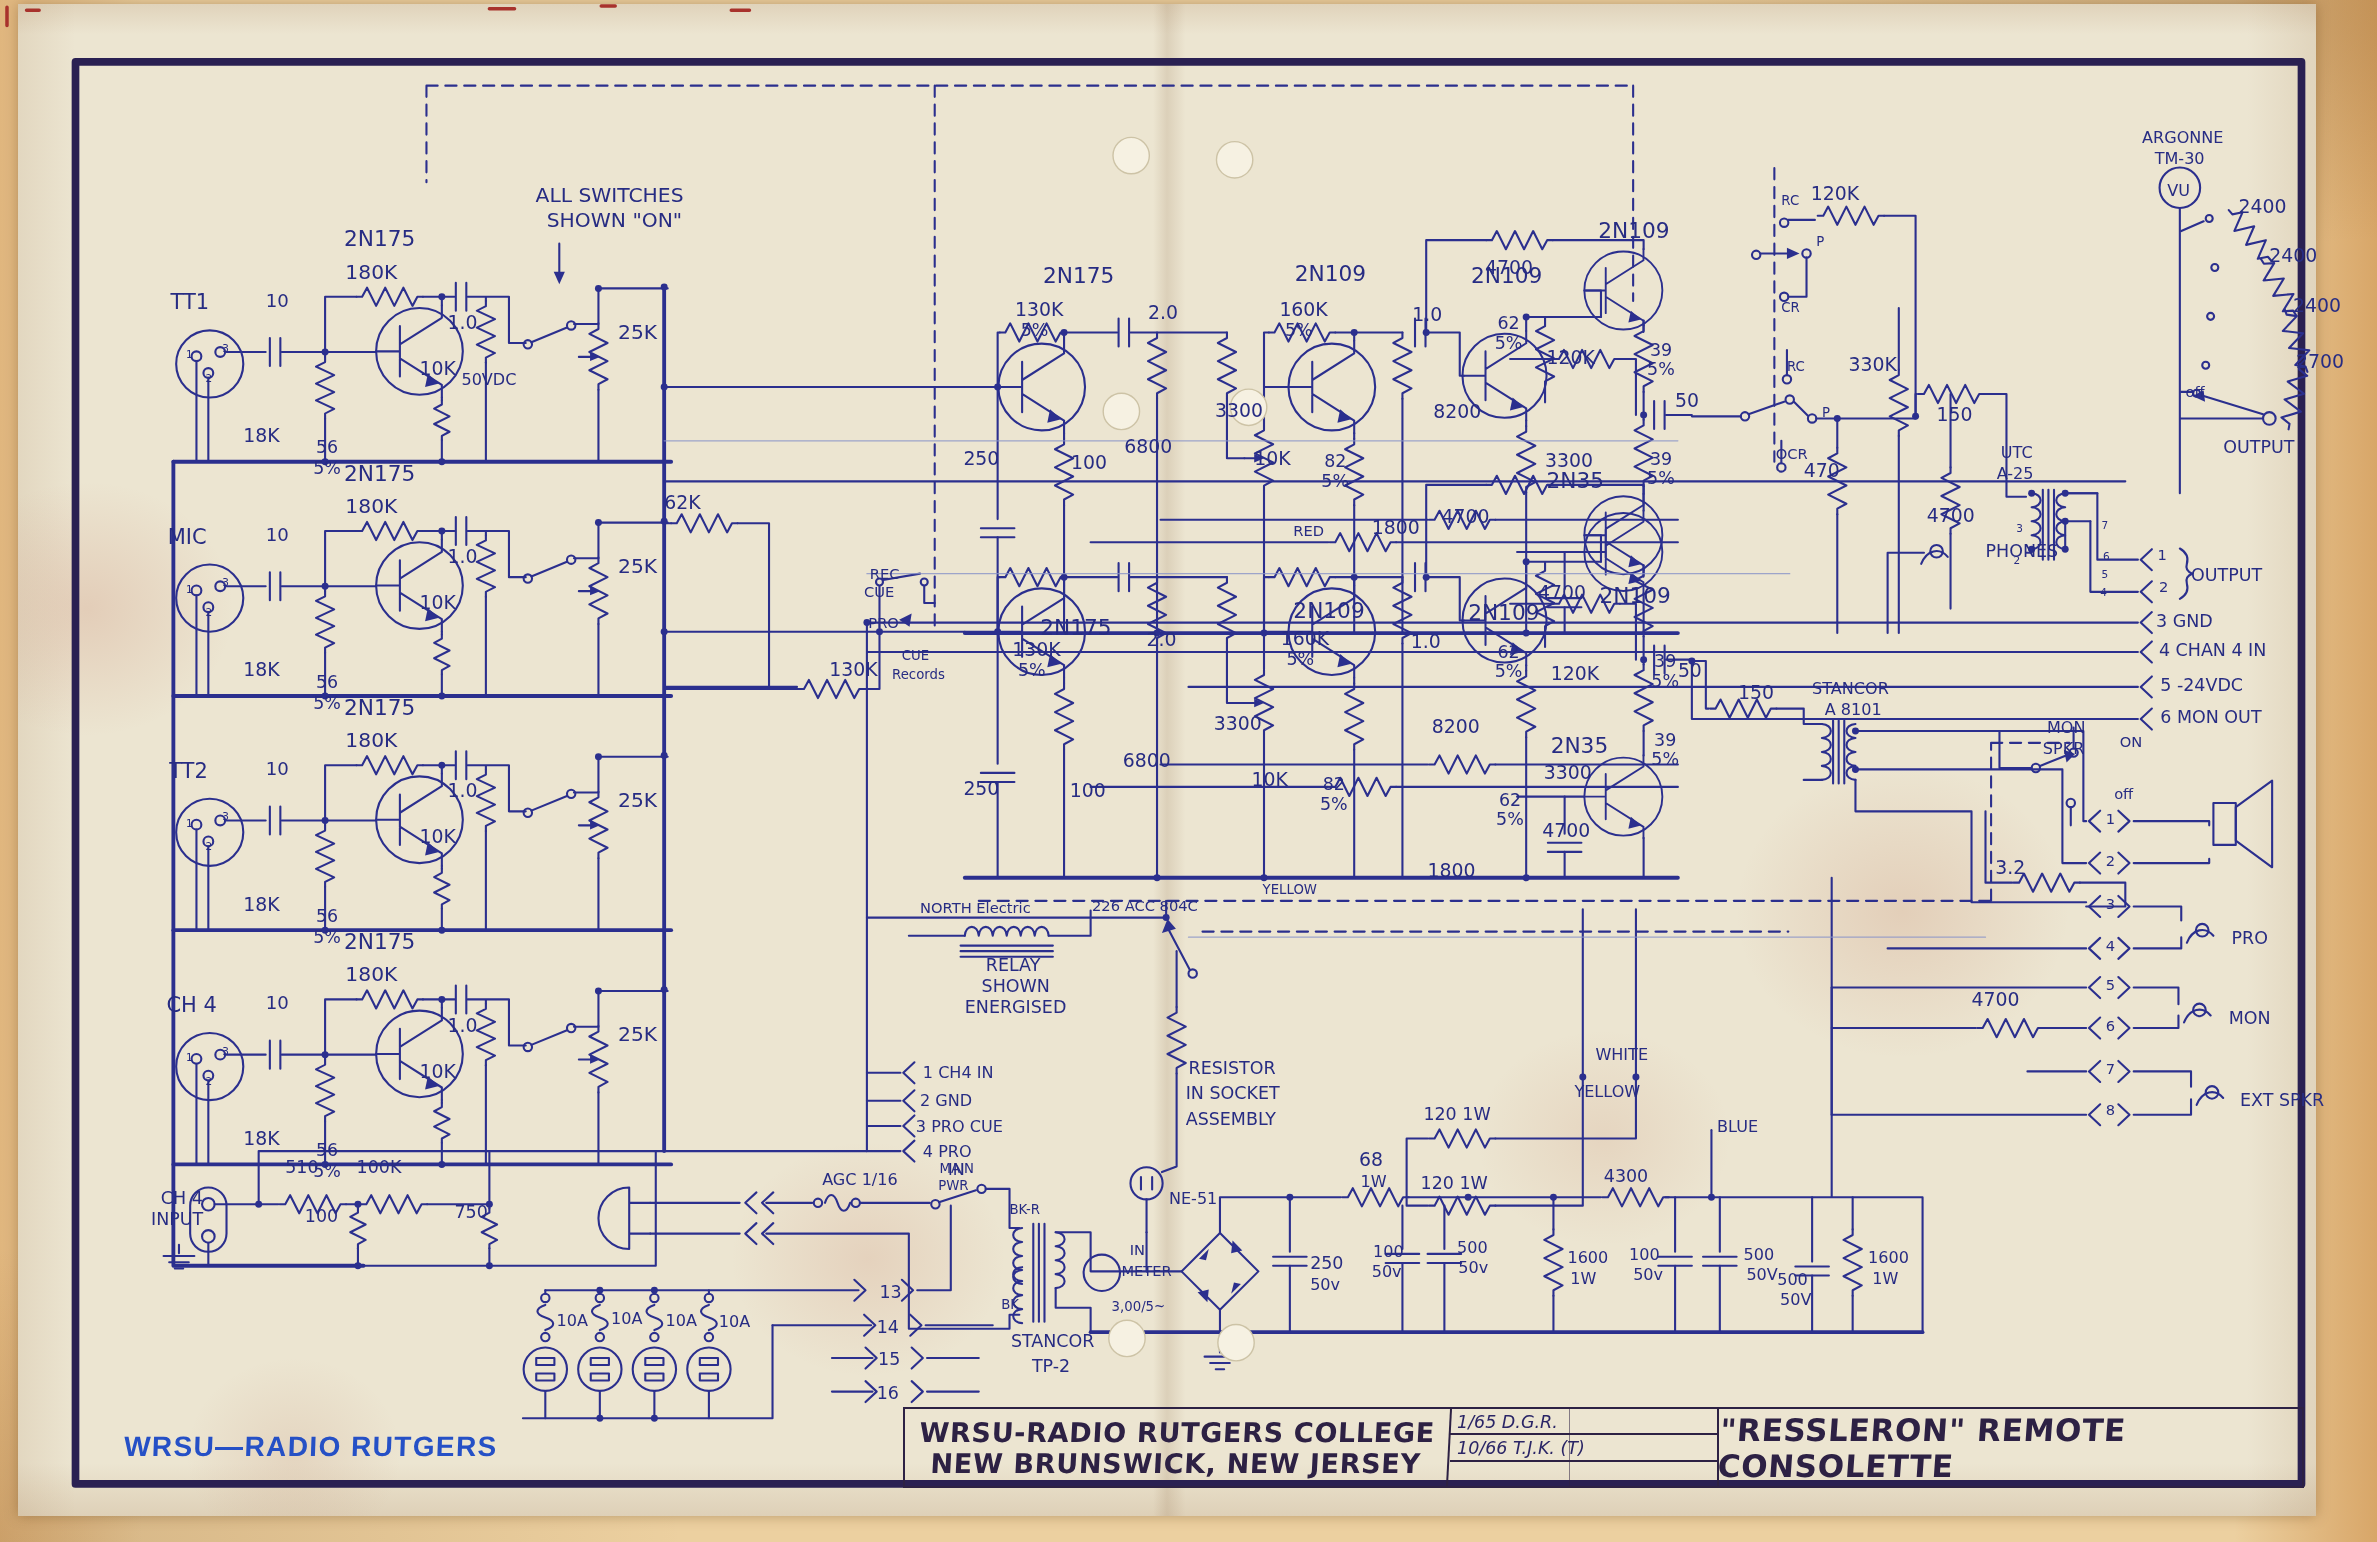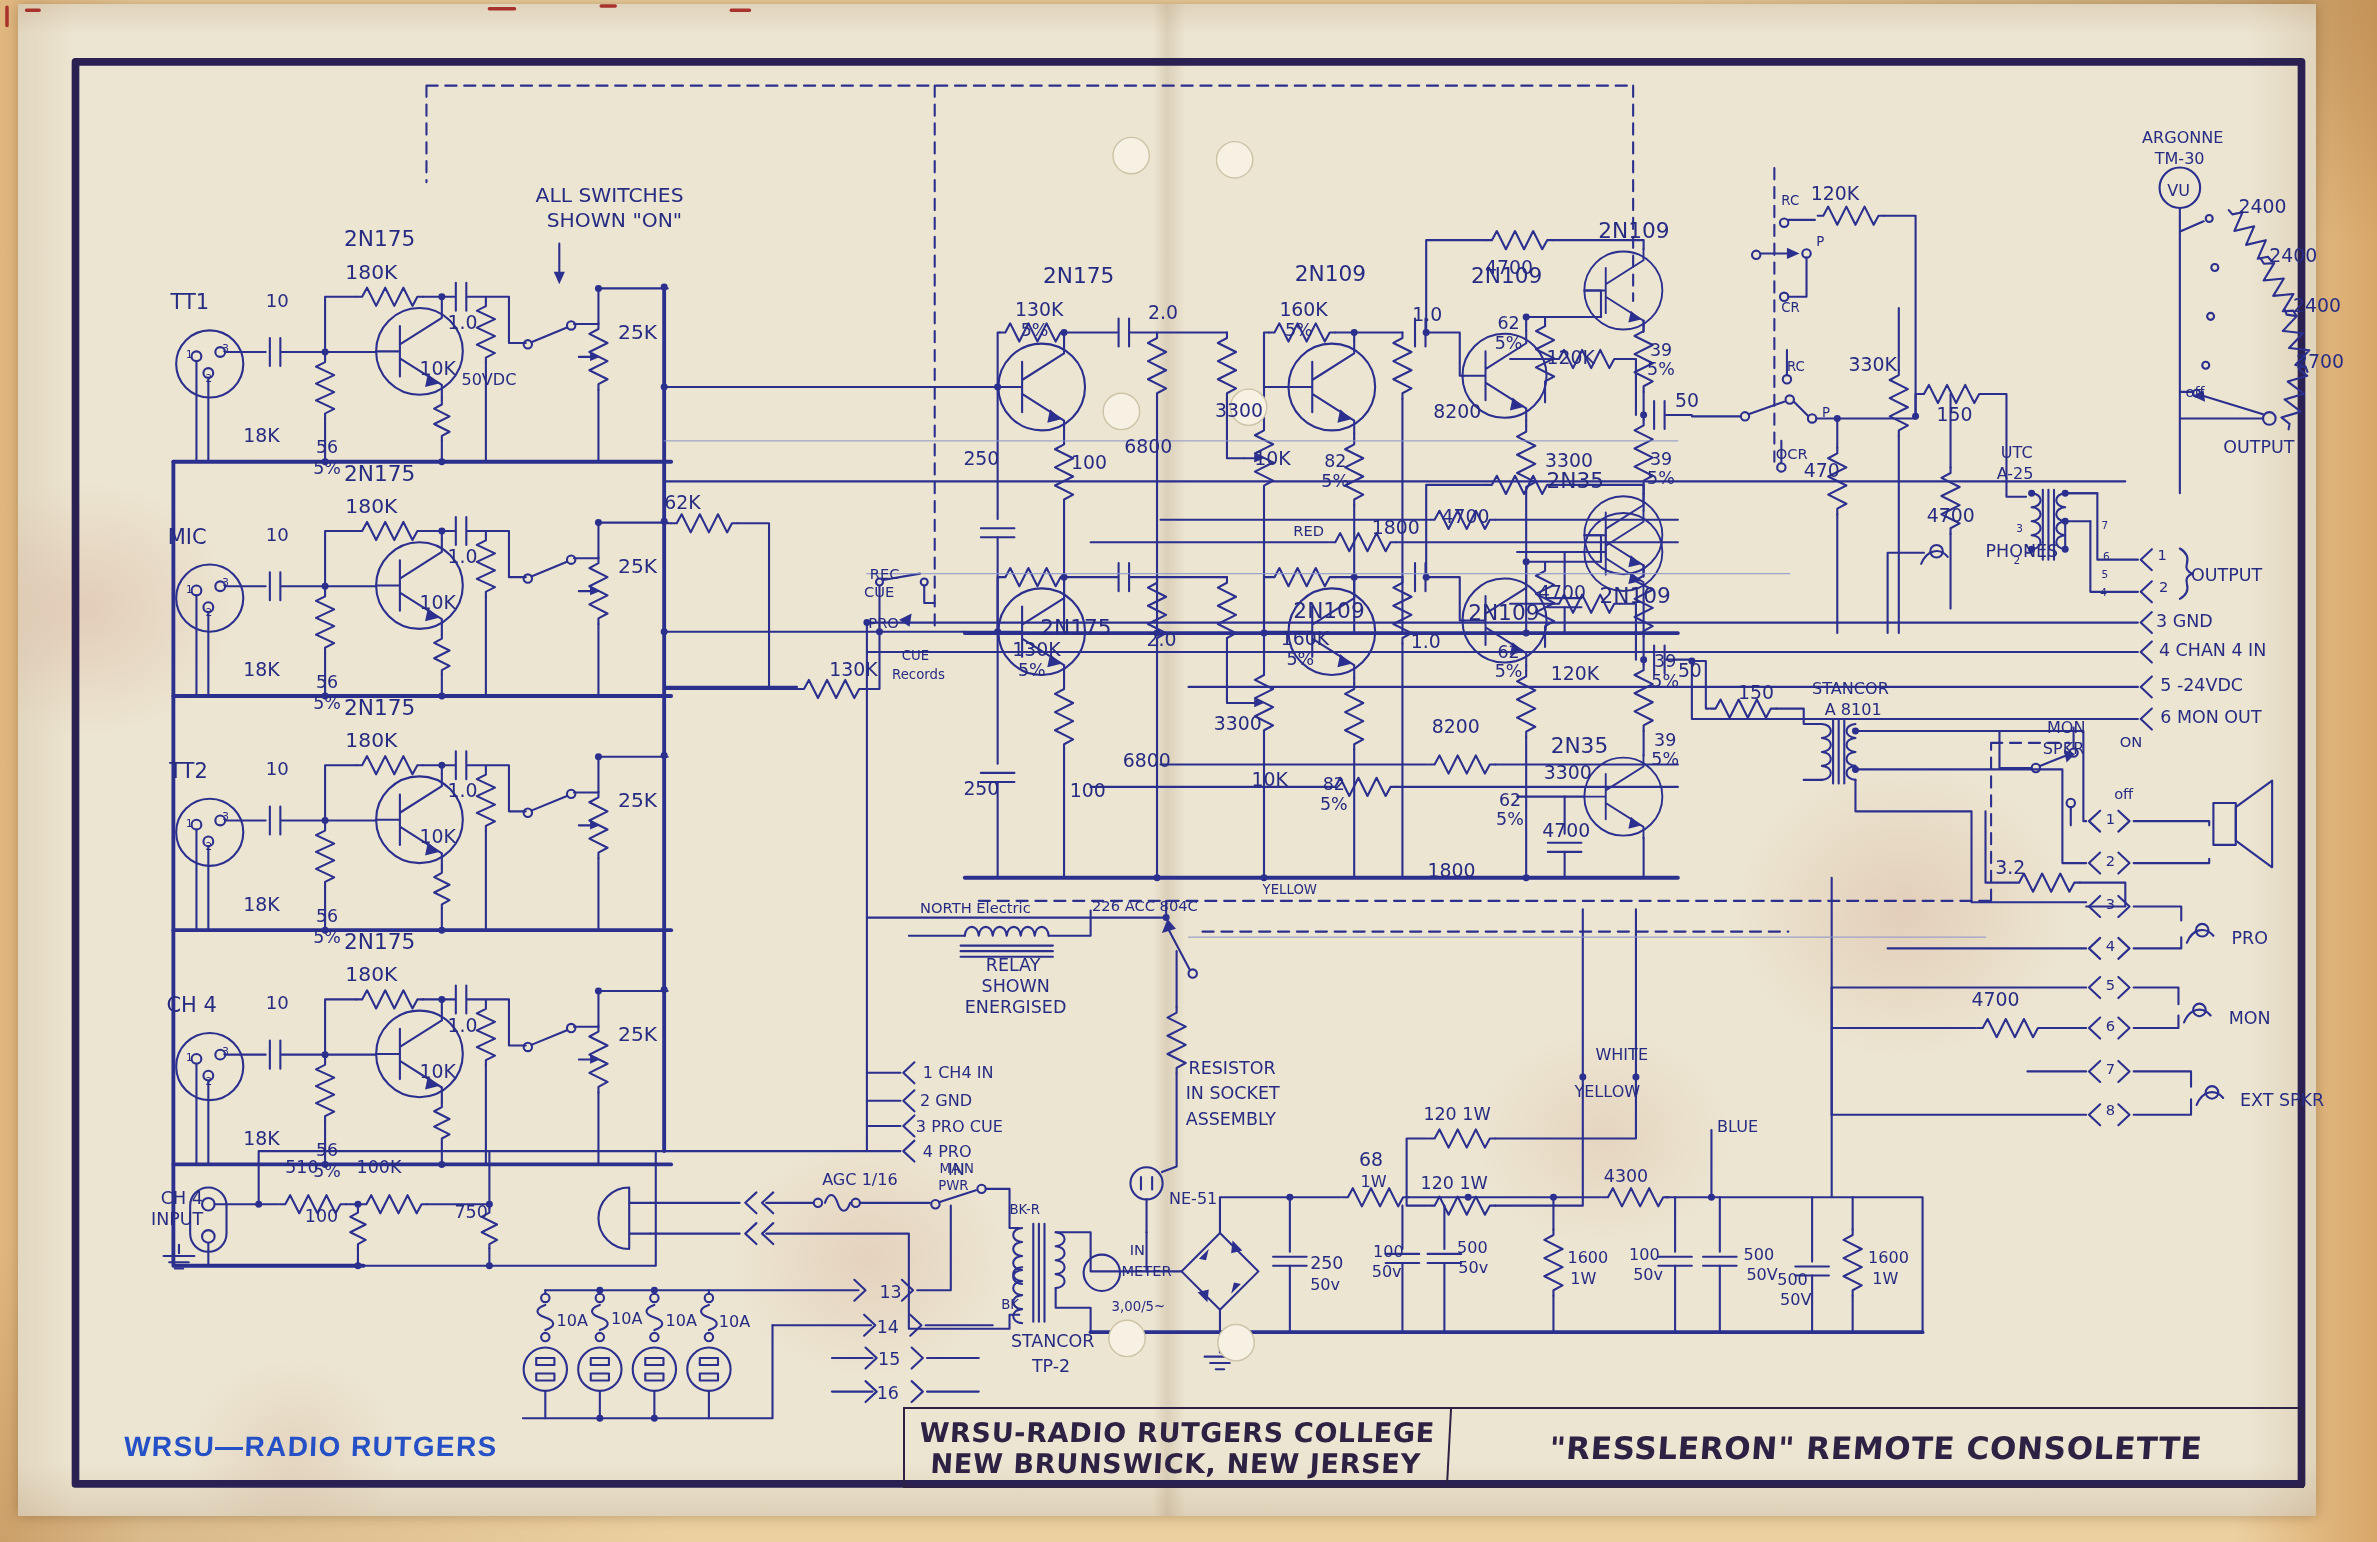--- a/index.html
+++ b/index.html
@@ -863,17 +863,23 @@
       <text x="436" y="1748" font-size="25">100</text>
       <text x="650" y="1742" font-size="25">750</text>
     </g>
 </svg>
 
 <div id="tblock">
   <div class="cell" id="tb-org">
     <div>WRSU-RADIO RUTGERS COLLEGE</div>
     <div>NEW BRUNSWICK, NEW JERSEY</div>
   </div>
+  <div class="cell" id="tb-rev">
+    <div class="vline"></div>
+    <div class="row">1/65 D.G.R.</div>
+    <div class="row">10/66 T.J.K. (T)</div>
+    <div class="row"></div>
+  </div>
   <div class="cell" id="tb-title">"RESSLERON" REMOTE CONSOLETTE</div>
 </div>
 
 <div id="stamp">WRSU—RADIO RUTGERS</div>
 
 
 </body></html>

